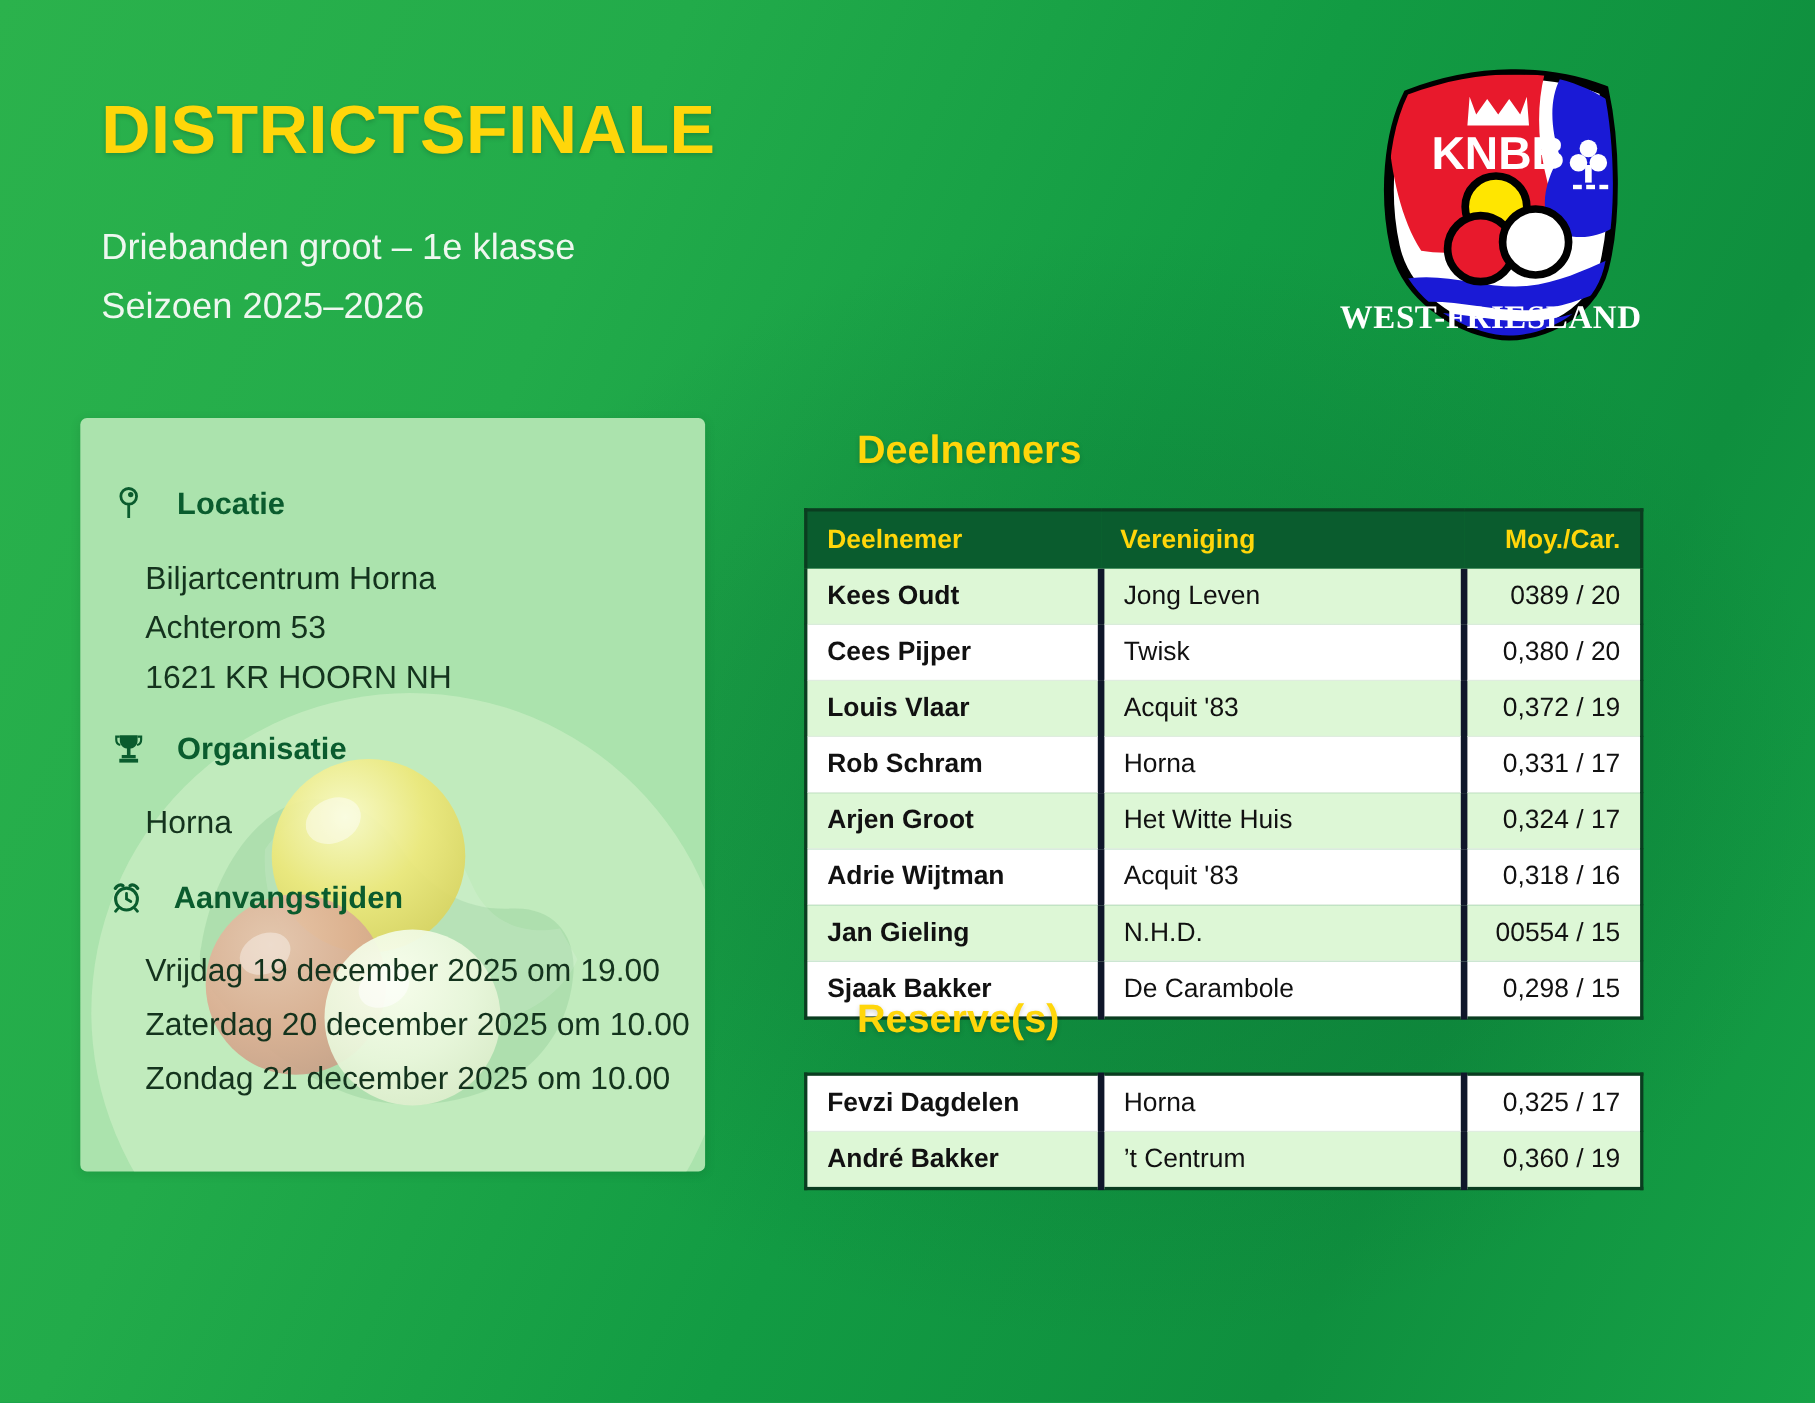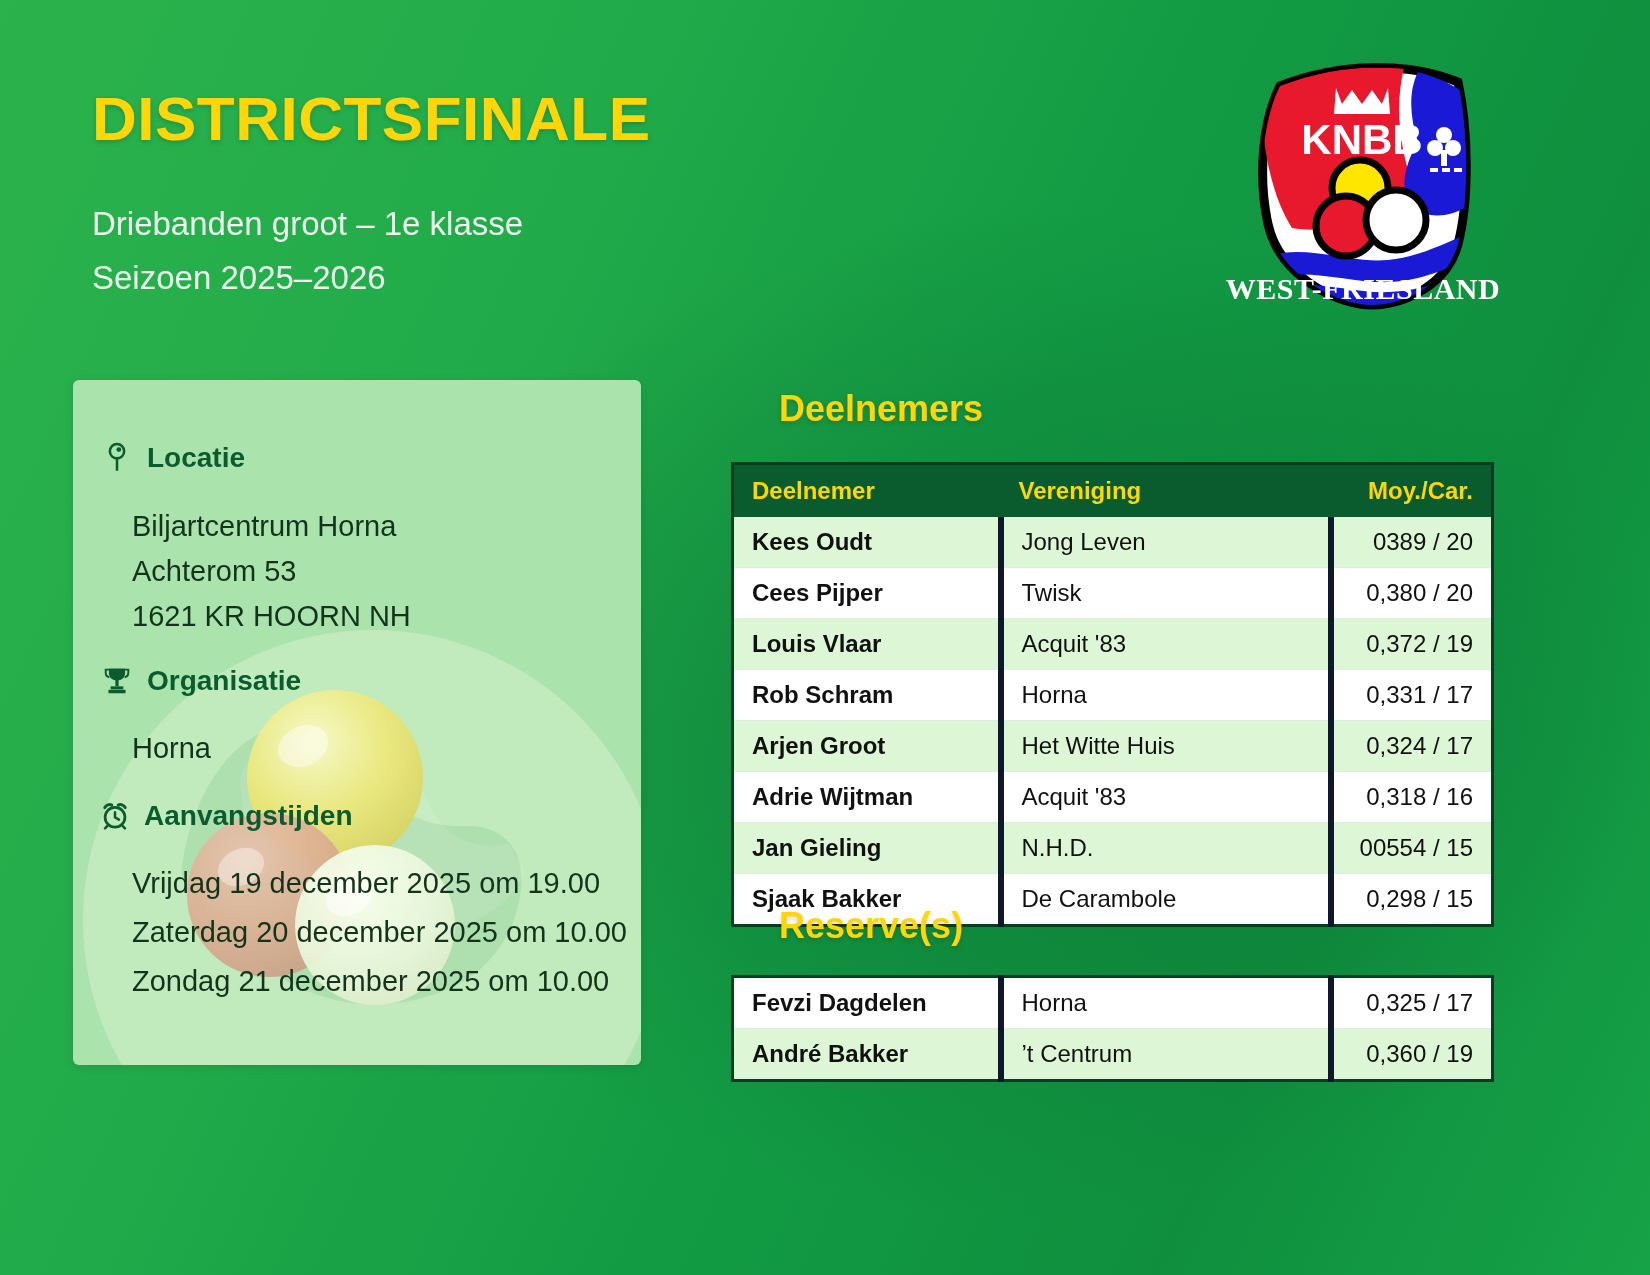--- a/index.html
+++ b/index.html
@@ -21,36 +21,36 @@
     font-size:62px;font-weight:bold;letter-spacing:.5px;
     color:#ffd60a;line-height:1;
     text-shadow:0 2px 5px rgba(0,0,0,.18);
   }
   .sub1{position:absolute;left:92px;top:205px;font-size:33px;color:#eef7ef;}
   .sub2{position:absolute;left:92px;top:259px;font-size:33px;color:#eef7ef;}
 
   
   .logo-wrap{position:absolute;left:1232px;top:48px;width:260px;height:270px;}
   .logo-text{
-    position:absolute;left:1218px;top:272px;width:290px;text-align:center;
+    position:absolute;left:1218px;top:272px;width:290px;
     font-family:"Liberation Serif", serif;font-weight:bold;font-size:30px;
     color:#ffffff;letter-spacing:.5px;
   }
 
   
   .card{
     position:absolute;left:73px;top:380px;width:568px;height:685px;
     background:#abe3ad;border-radius:6px;overflow:hidden;
     box-shadow:0 2px 10px rgba(0,0,0,.10);
   }
   .card .watermark{position:absolute;left:0;top:0;width:568px;height:685px;opacity:1;}
   .card-inner{position:relative;z-index:3;padding:0;}
 
   .sec-head{
-    position:absolute;display:flex;align-items:center;gap:14px;
+    position:absolute;display:flex;align-items:center;gap:28px;
     color:#0a5c2e;font-weight:bold;font-size:28px;
   }
   .sec-head .ico{width:30px;height:32px;display:inline-block;}
   .line{position:absolute;font-size:29px;color:#14331d;white-space:nowrap;}
 
   
   .h2{
     position:absolute;font-size:36px;font-weight:bold;color:#ffd60a;
     text-shadow:0 2px 5px rgba(0,0,0,.18);
     margin-left:48px;

